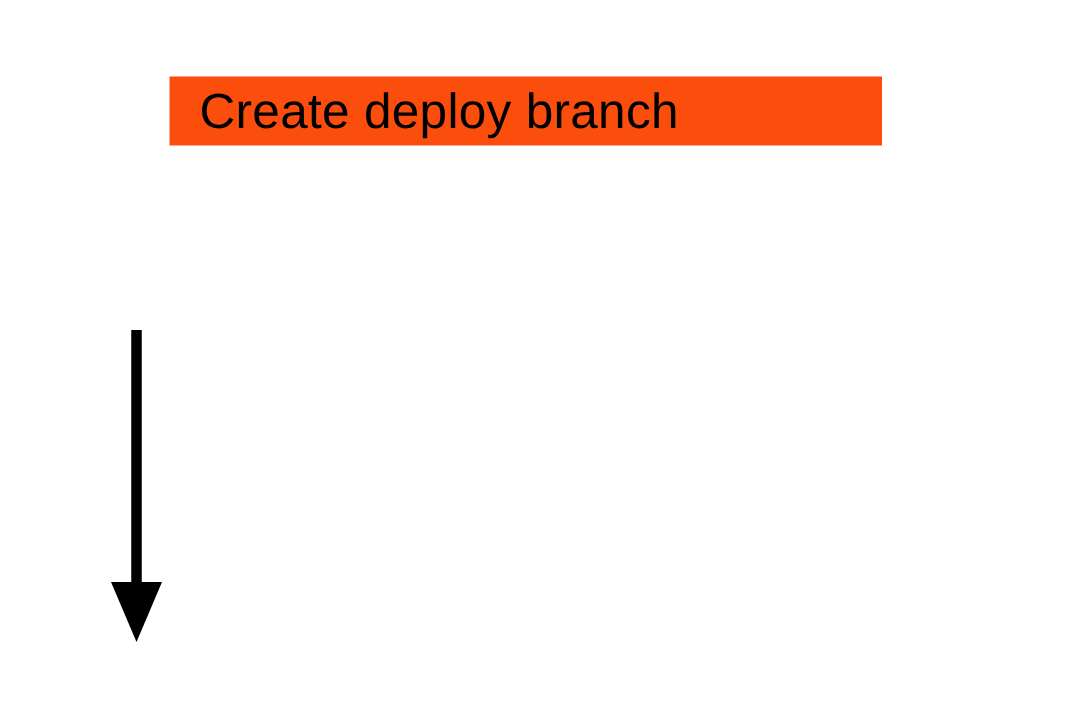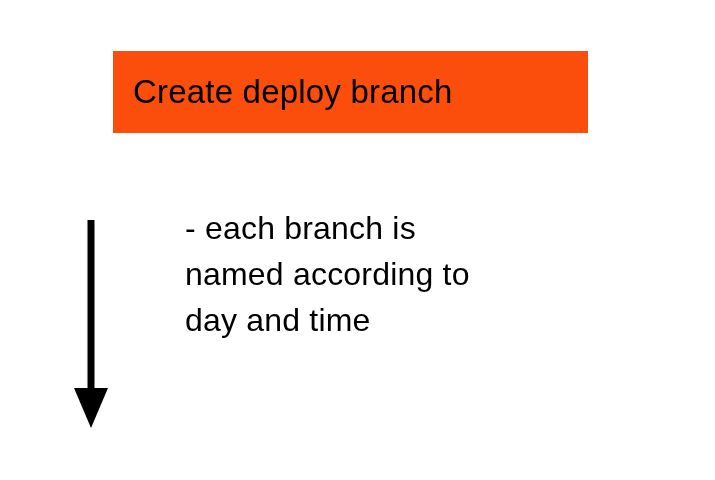--- a/index.html
+++ b/index.html
@@ -13,21 +13,21 @@
     height: 480px;
     background: #ffffff;
     overflow: hidden;
     font-family: "Liberation Sans", "DejaVu Sans", sans-serif;
   }
   .title-box {
     position: absolute;
     left: 113px;
     top: 51px;
     width: 475px;
-    height: 82px;
+    height: 46px;
     box-sizing: border-box;
     display: flex;
     align-items: center;
     padding-left: 20px;
     font-size: 33px;
     letter-spacing: 0.2px;
     color: #000000;
   }
   .arrow {
     position: absolute;
@@ -54,19 +54,14 @@
 
   <div class="title-box" id="title-box" style="background: rgb(251, 77, 12); color: rgb(0, 0, 0);">
     <span>Create deploy branch</span>
   </div>
 
   <svg class="arrow" viewBox="0 0 38 210" xmlns="http://www.w3.org/2000/svg">
     <rect id="arrow-shaft" x="15.5" y="0" width="7" height="172" fill="#000000"></rect>
     <polygon id="arrow-head" points="2,168 36,168 19,208" fill="#000000"></polygon>
   </svg>
 
-  <div class="note">
-    <div>- each branch is</div>
-    <div>named according to</div>
-    <div>day and time</div>
-  </div>
 
 </div>
 
 </body></html>

